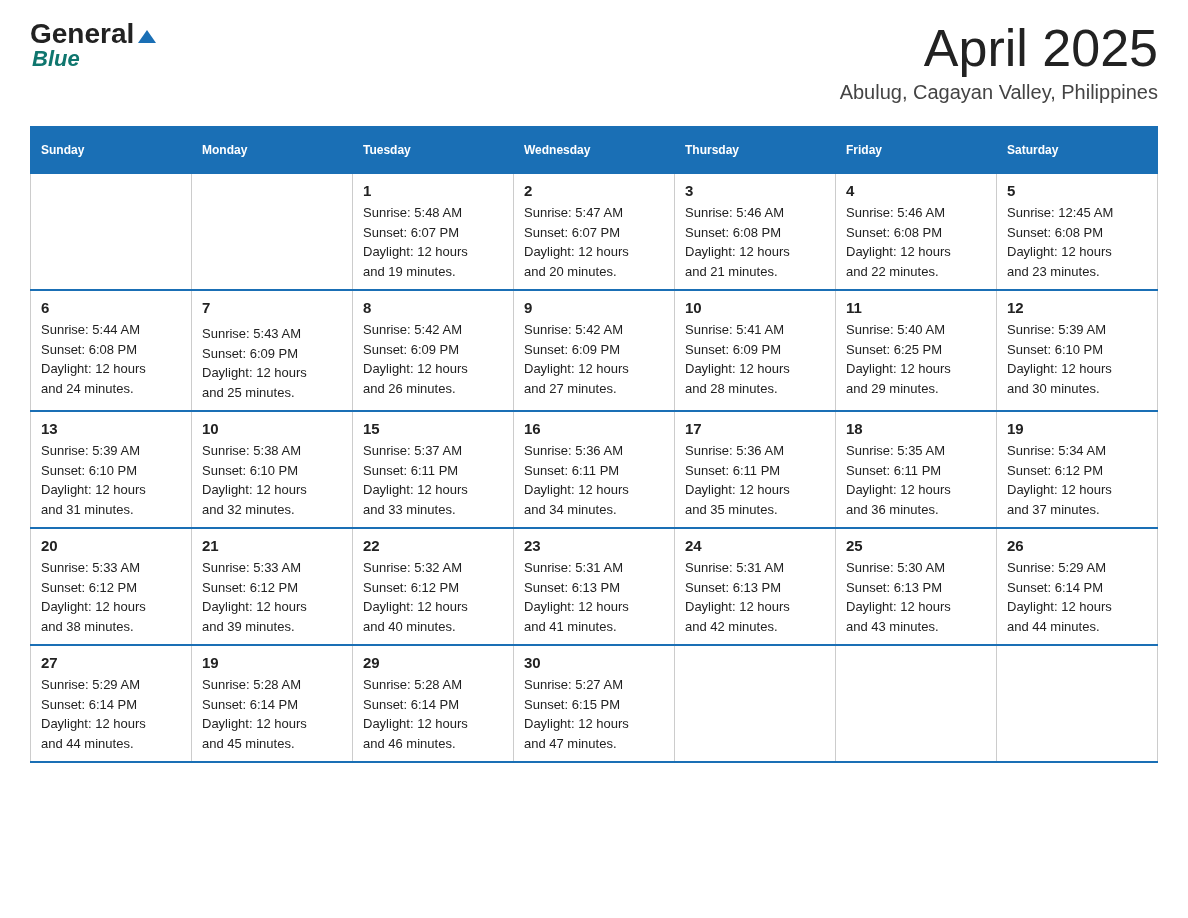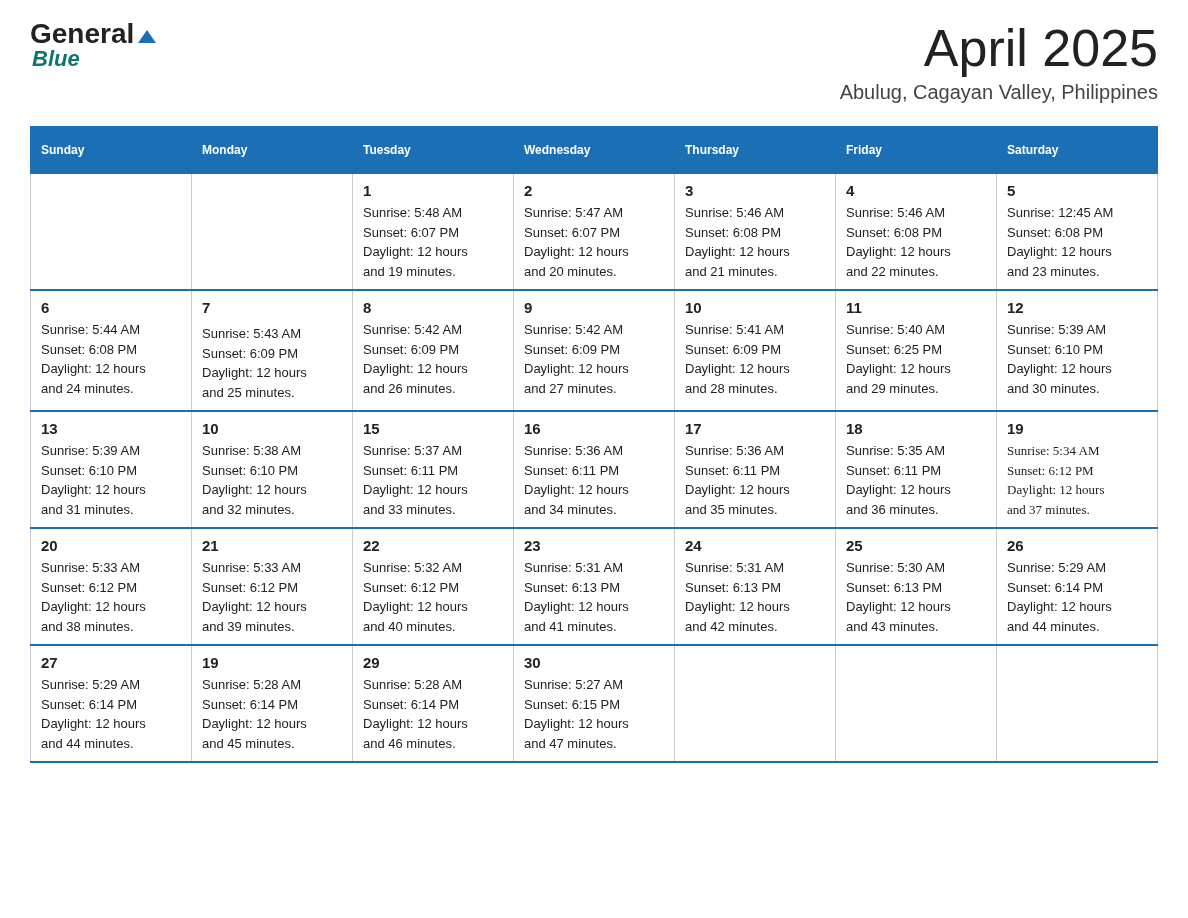--- a/index.html
+++ b/index.html
@@ -251,21 +251,21 @@
         </td>
         <td>
           <span class="day-number">18</span>
           <div class="day-info" style="white-space: pre-line;">Sunrise: 5:35 AM
 Sunset: 6:11 PM
 Daylight: 12 hours
 and 36 minutes.</div>
         </td>
         <td>
           <span class="day-number">19</span>
-          <div class="day-info" style="white-space: pre-line; font-family: Liberation Serif, serif;">Sunrise: 5:34 AM
+          <div class="day-info" style="white-space: pre-line;">Sunrise: 5:34 AM
 Sunset: 6:12 PM
 Daylight: 12 hours
 and 37 minutes.</div>
         </td>
       </tr>
       <tr>
         <td>
           <span class="day-number">20</span>
           <div class="day-info" style="white-space: pre-line;">Sunrise: 5:33 AM
 Sunset: 6:12 PM

